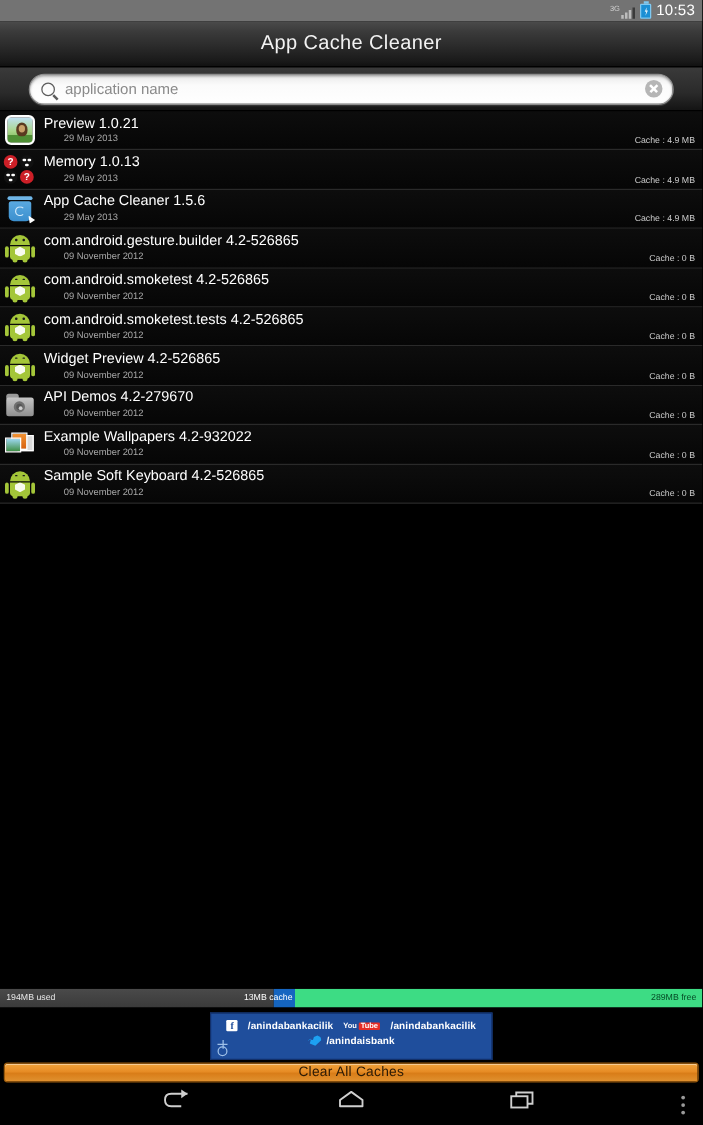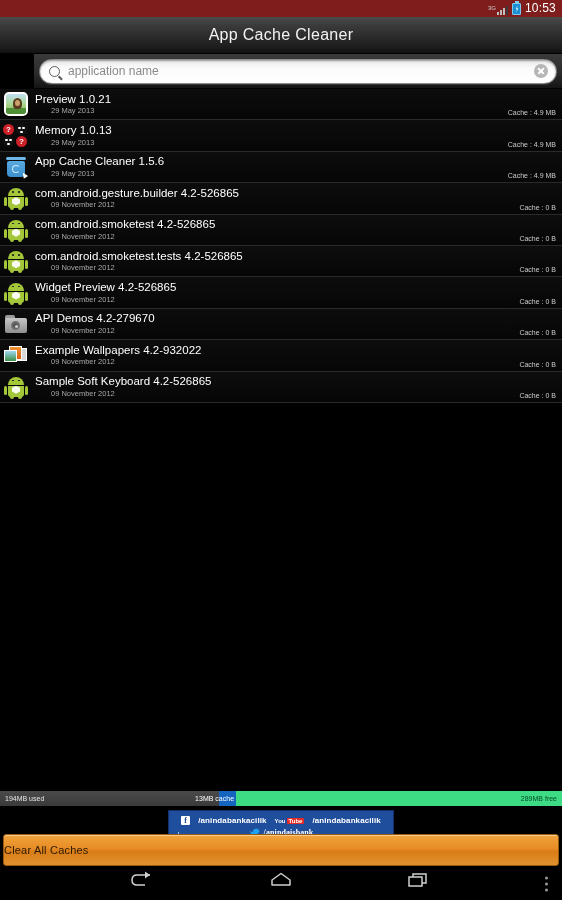--- a/index.html
+++ b/index.html
@@ -11,21 +11,21 @@
   }
   #screen {
     position:relative;
     width:562px; height:900px;
     background:#000;
   }
 
   
   .statusbar {
     height:17px;
-    background:#7f1d1d;
+    background:#737373;
     display:flex;
     align-items:center;
     justify-content:flex-end;
     padding-right:6px;
     gap:4px;
   }
   .sb-3g {
     position:relative;
     display:flex;
     align-items:flex-end;
@@ -71,23 +71,22 @@
   }
   .titlebar .title {
     font-size:16px; color:#f2f2f2; letter-spacing:.3px;
   }
 
   
   .searchwrap {
     height:35px;
     background:linear-gradient(to bottom,#3a3a3a 0%,#2a2a2a 60%,#141414 100%);
     display:flex; align-items:center;
-    padding:0 5px;
+    padding:0 23px;
     border-bottom:1px solid #000;
-    margin-left:34px;
   }
   .searchbox {
     flex:1; height:25px;
     background:linear-gradient(to bottom,#e9e9e9 0%,#fbfbfb 35%,#ffffff 100%);
     border:1px solid #8e8e8e;
     border-radius:13px;
     display:flex; align-items:center;
     padding:0 8px 0 9px;
     box-shadow:inset 0 1px 2px rgba(0,0,0,.35), 0 1px 0 rgba(255,255,255,.12);
     position:relative;
@@ -321,21 +320,21 @@
     background:#1f4e9c;
     border:1px solid #12306b;
     overflow:hidden;
   }
   .ad-row1 {
     display:flex; align-items:center; justify-content:center;
     gap:8px; margin-top:5px;
   }
   .ad-row2 {
     display:flex; align-items:center; justify-content:center;
-    gap:4px; margin-top:3px;font-family:Liberation Serif, serif;
+    gap:4px; margin-top:3px;
   }
   .ad-txt { font-size:8px; color:#ffffff; font-weight:bold; letter-spacing:.1px; }
   .fb-ic {
     width:9px; height:9px; background:#ffffff; color:#1f4e9c;
     font-size:8px; font-weight:bold; line-height:9px; text-align:center;
     border-radius:1px; font-family:"Liberation Serif", serif;
   }
   .yt-ic {
     display:flex; align-items:center; gap:1px;
   }
@@ -361,25 +360,25 @@
     background:#9fc0e8;
   }
   .ad-mark .arm{
     position:absolute; left:1px; bottom:9px; width:8px; height:1px;
     background:#9fc0e8;
   }
 
   
   .clearall {
     position:absolute; left:3px; bottom:34px;
-    width:556px; height:32px;
+    width:556px; height:16px;
     background:linear-gradient(to bottom,#f0a33c 0%,#e78c25 45%,#d97d18 55%,#e0912f 100%);
     border:1px solid #9a5a0c;
     border-radius:3px;
-    display:flex; align-items:center; justify-content:flex-start;
+    display:flex; align-items:center; justify-content:center;
     box-shadow:inset 0 1px 0 rgba(255,255,255,.45);
   }
   .clearall .lbl {
     font-size:11px; color:#2b1a05; letter-spacing:.2px;
   }
 
   
   .navbar {
     position:absolute; left:0; bottom:0;
     width:562px; height:32px;

